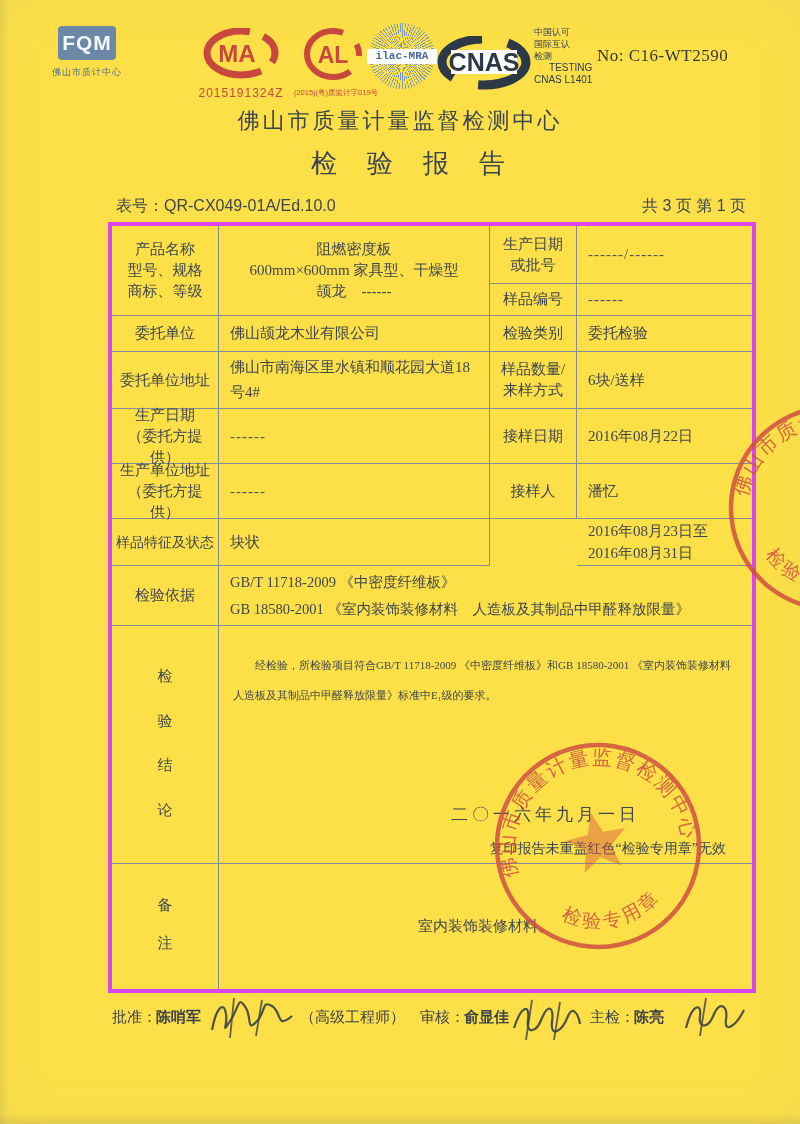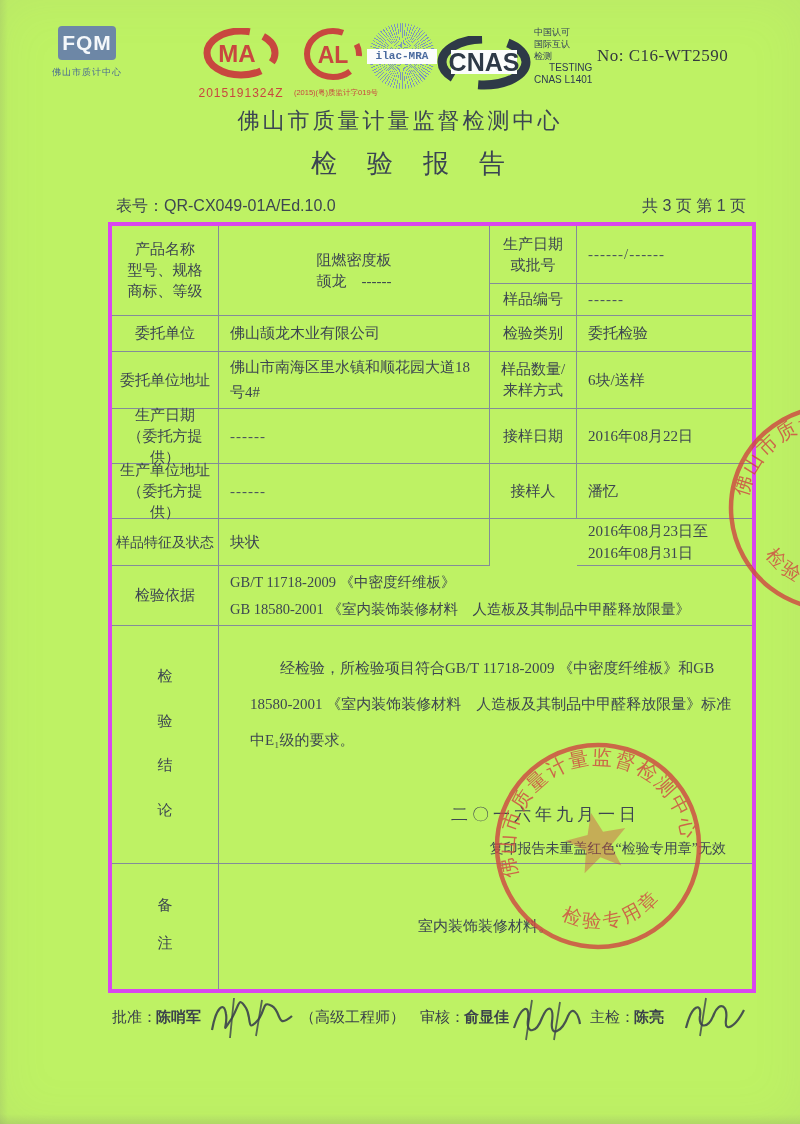--- a/index.html
+++ b/index.html
@@ -1,19 +1,19 @@
 <!DOCTYPE html>
 <html><head>
 <meta charset="utf-8">
 <style>
   * { margin:0; padding:0; box-sizing:border-box; }
   body { background:#e8e8e4; font-family:"Liberation Sans", sans-serif; }
   .page {
     position:relative; width:800px; height:1124px; margin:0 auto;
-    background:#bef264; overflow:hidden; color:#3d4651;
+    background:#fde047; overflow:hidden; color:#3d4651;
     box-shadow: inset 0 0 50px rgba(150,150,140,0.10);
   }
   .page::after{ content:""; position:absolute; left:0; bottom:0; width:100%; height:10px;
     background:linear-gradient(to top, rgba(120,120,112,0.18), transparent); }
   .page::before{ content:""; position:absolute; left:0; top:0; height:100%; width:8px;
     background:linear-gradient(to right, rgba(120,120,112,0.14), transparent); }
 
   
   .hdr { position:absolute; top:0; left:0; width:100%; height:110px; }
   .fqm { position:absolute; left:42px; top:26px; width:90px; text-align:center; }
@@ -53,21 +53,21 @@
     font-size:15px; color:#3d4651; display:flex; flex-direction:column;
     justify-content:center; line-height:21px; padding:2px 6px; }
   .cell.lab { align-items:center; text-align:center; }
   .cell.val { align-items:flex-start; padding-left:11px; }
   .cell.no-r { border-right:none; }
   .cell.no-b { border-bottom:none; }
   .cell.ctr { align-items:center; text-align:right; }
   .dash { letter-spacing:1px; color:#4a525e; }
   .vlabel { display:flex; flex-direction:column; justify-content:space-around; align-items:center; }
   .concl-cell { position:relative; display:block; padding:24px 18px 0 14px; }
-  .concl-text { text-indent:2em; line-height:36px; font-size:15px;margin-left:17px; }
+  .concl-text { text-indent:2em; line-height:30px; font-size:11px; }
   .concl-date { position:absolute; top:178px; right:112px; font-size:17px; letter-spacing:4px; }
   .concl-note { position:absolute; top:212px; right:26px; font-size:14px; }
   .basis-cell { line-height:27px; font-size:14.5px; padding-left:12px; }
 
   
   .foot { position:absolute; left:0; top:998px; width:100%; height:50px; font-size:15px; color:#3a414b; }
   .foot span { position:absolute; top:10px; }
   .sig { position:absolute; }
 
   
@@ -135,20 +135,21 @@
 
   <div class="tbl">
 
     <div class="cell lab" style="grid-row:1/3;grid-column:1">
       <div>产品名称</div>
       <div>型号、规格</div>
       <div>商标、等级</div>
     </div>
     <div class="cell ctr" style="grid-row:1/3;grid-column:2">
       <div>阻燃密度板</div>
+      <div>600mm×600mm 家具型、干燥型</div>
       <div>颉龙　------</div>
     </div>
     <div class="cell lab" style="grid-row:1;grid-column:3">
       <div>生产日期</div>
       <div>或批号</div>
     </div>
     <div class="cell val no-r dash" style="grid-row:1;grid-column:4">------/------</div>
     <div class="cell lab" style="grid-row:2;grid-column:3">样品编号</div>
     <div class="cell val no-r dash" style="grid-row:2;grid-column:4">------</div>
 

